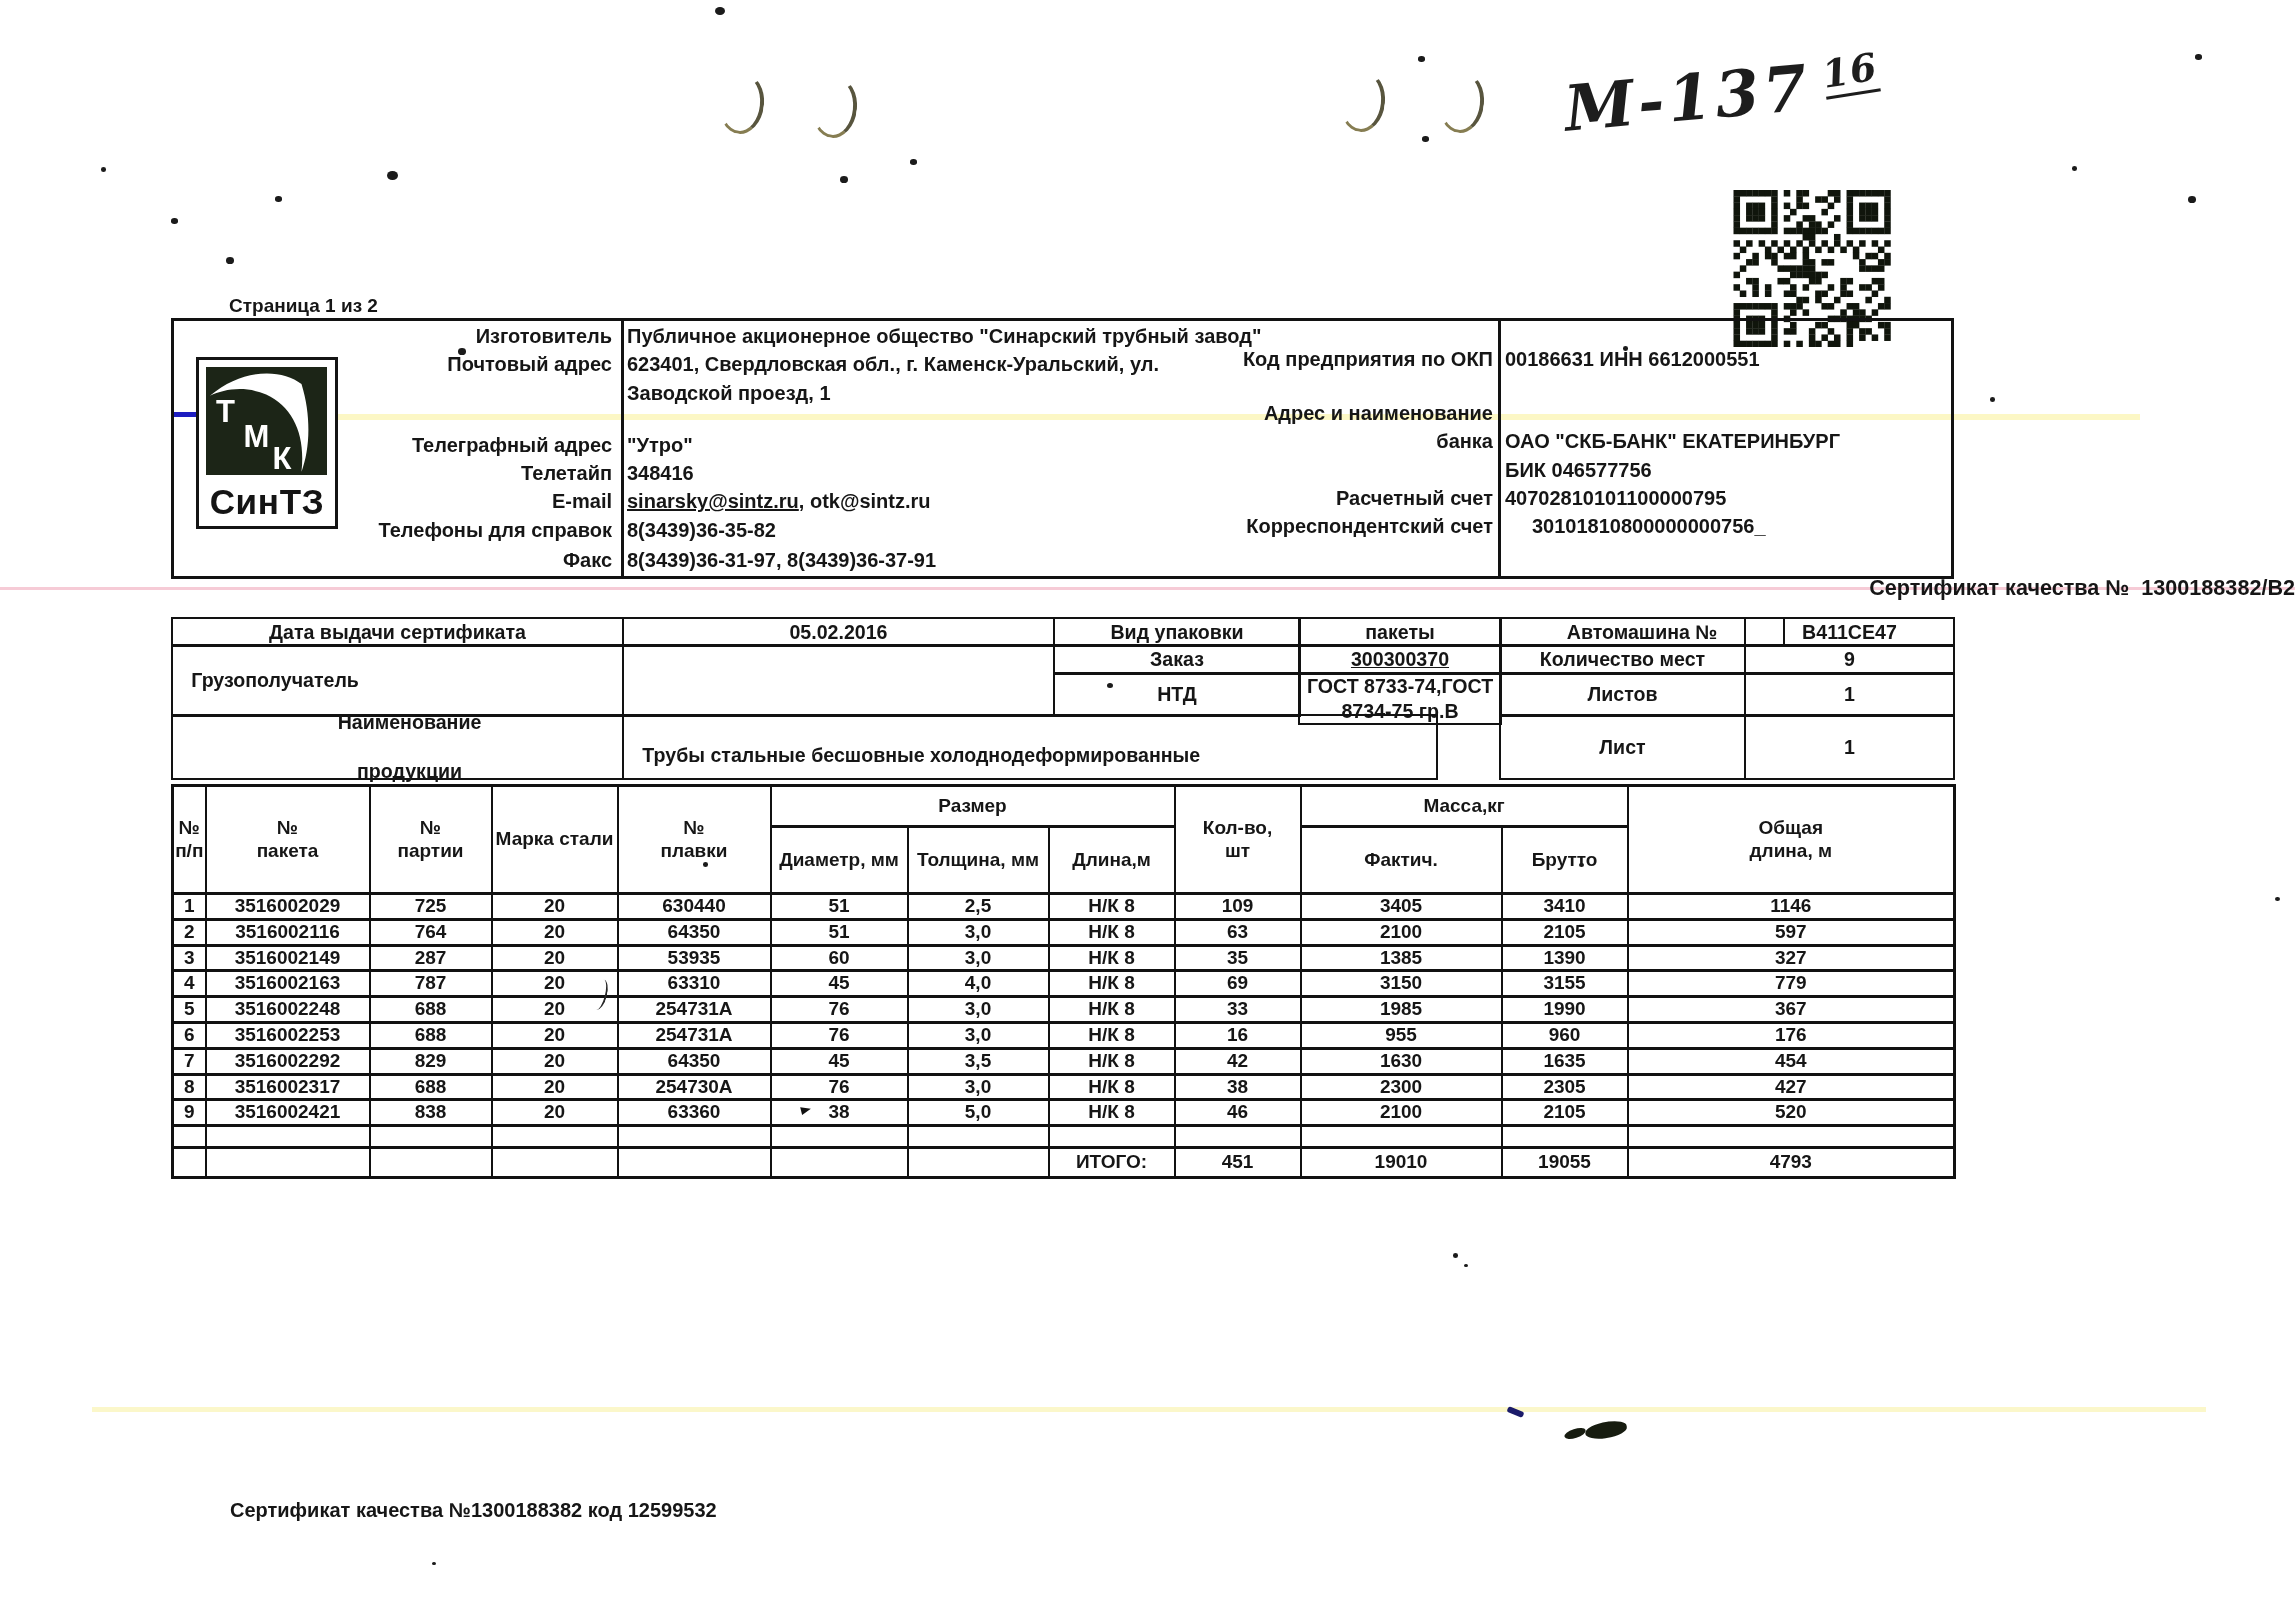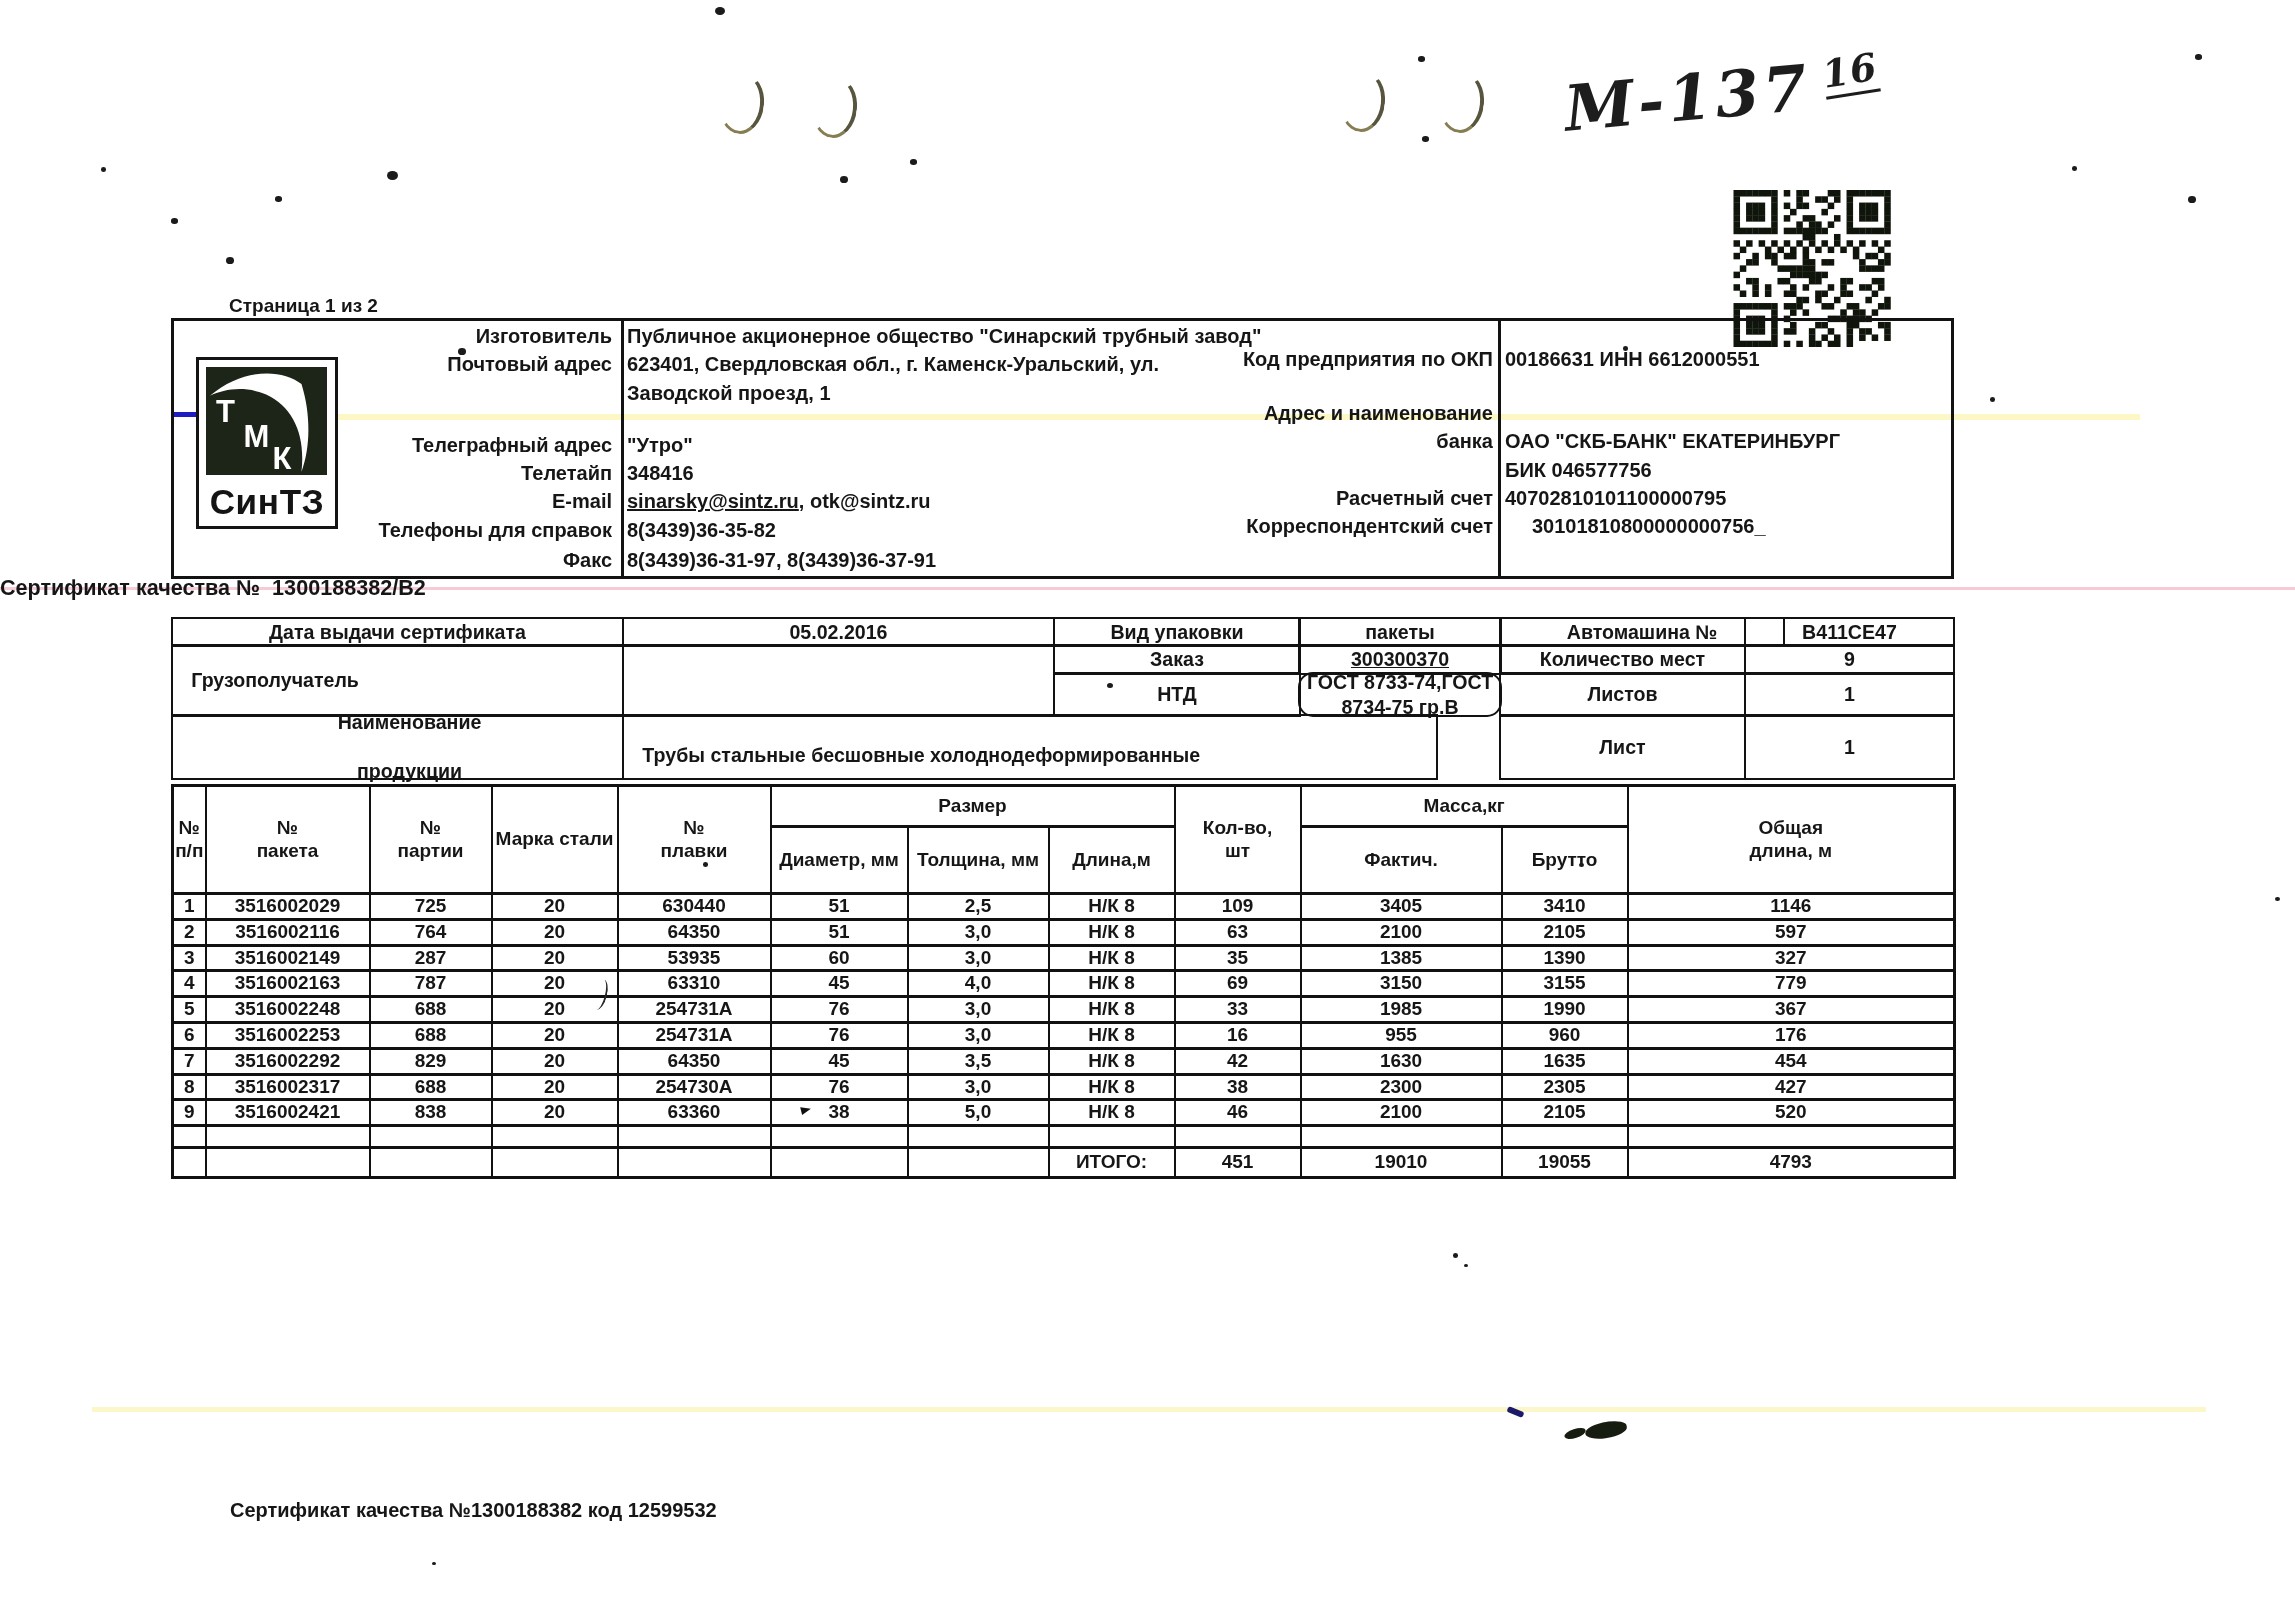--- a/index.html
+++ b/index.html
@@ -32,21 +32,21 @@
             font-family:"DejaVu Serif",serif;font-style:italic;font-weight:700;
             font-size:63px;color:#1d1d1d;letter-spacing:3.9px;white-space:nowrap;}
   .handwriting .sup{font-size:38px;vertical-align:22px;border-bottom:3.3px solid #1d1d1d;
             margin-left:13px;letter-spacing:1.3px;display:inline-block;transform:rotate(-4deg);}
 
   
   .qr{position:absolute;left:1731px;top:190px;width:162px;height:157px;background:#fff;}
 
   
   .page-label{position:absolute;left:229px;top:295px;font-size:19px;font-weight:700;}
-  .cert-title{position:absolute;left:0;top:575px;width:2295px;text-align:left;
+  .cert-title{position:absolute;left:0;top:575px;width:2295px;text-align:right;
             font-size:21.6px;font-weight:700;white-space:pre;}
   .footer-text{position:absolute;left:230px;top:1499px;font-size:20px;font-weight:700;}
 
   
   .hdr-box{position:absolute;left:171px;top:318px;width:1783px;height:261px;
             border:3.3px solid #121212;box-sizing:border-box;}
   .hdr-vline{position:absolute;top:318px;height:261px;width:2.6px;background:#121212;}
   .hl{position:absolute;font-size:20px;font-weight:700;text-align:right;}
   .hv{position:absolute;font-size:20px;font-weight:700;text-align:left;white-space:nowrap;}
   .hl.left{left:281px;width:331px;}
@@ -440,21 +440,21 @@
   <div class="dcell" style="left:1744px;top:617px;width:211px;height:30px;">В411СЕ47</div>
 
   <div class="dcell lpad" style="left:171px;top:644px;width:453px;height:73px;">Грузополучатель</div>
   <div class="dcell" style="left:622px;top:644px;width:433px;height:73px;"></div>
   <div class="dcell" style="left:1053px;top:644px;width:248px;height:31px;">Заказ</div>
   <div class="dcell" style="left:1298px;top:644px;width:204px;height:31px;text-decoration:underline;">300300370</div>
   <div class="dcell" style="left:1499px;top:644px;width:247px;height:31px;">Количество мест</div>
   <div class="dcell" style="left:1744px;top:644px;width:211px;height:31px;">9</div>
 
   <div class="dcell" style="left:1053px;top:672px;width:248px;height:45px;">НТД</div>
-  <div class="dcell" style="left:1298px;top:672px;width:204px;height:45px;border-radius:15px;">ГОСТ 8733-74,ГОСТ
+  <div class="dcell" style="left:1298px;top:672px;width:204px;height:53px;">ГОСТ 8733-74,ГОСТ
 8734-75 гр.В</div>
   <div class="dcell" style="left:1499px;top:672px;width:247px;height:45px;">Листов</div>
   <div class="dcell" style="left:1744px;top:672px;width:211px;height:45px;">1</div>
 
   <div class="dcell" style="left:171px;top:714px;width:453px;height:66px;padding-left:24px;">Наименование
 
 продукции</div>
   <div class="dcell lpad" style="left:622px;top:714px;width:816px;height:66px;align-items:flex-start;padding-top:27px;">Трубы стальные бесшовные холоднодеформированные</div>
   <div class="dcell" style="left:1499px;top:714px;width:247px;height:66px;">Лист</div>
   <div class="dcell" style="left:1744px;top:714px;width:211px;height:66px;">1</div>

